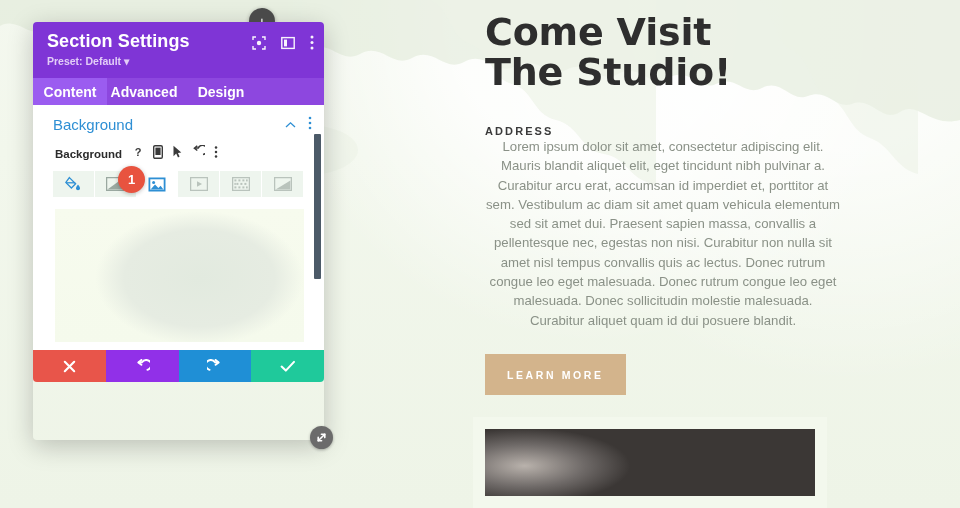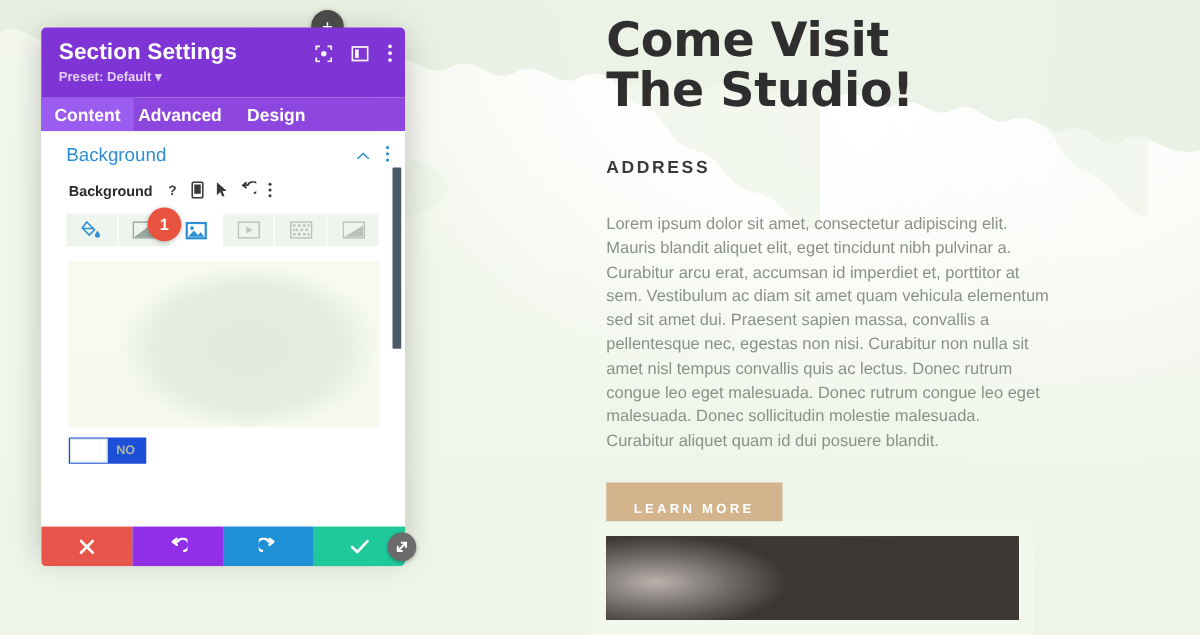--- a/index.html
+++ b/index.html
@@ -36,32 +36,32 @@
   #hero-title {
     font-family: "DejaVu Sans", sans-serif;
     font-size: 38px; line-height: 40px;
     font-weight: 700; color: #2e2e2e;
     letter-spacing: -0.2px;
     margin-top: 12px;
     width: 260px;
   }
   #address-label {
     margin-top: 33px;
-    font-size: 14px; font-weight: 700;
+    font-size: 11px; font-weight: 700;
     letter-spacing: 2.1px; color: #3a3a3a;
   }
   #address-value {
     margin-top: 9px;
     font-size: 13.5px; color: #7a8377;
   }
   #body-copy {
-    margin-top: 28px;
     font-size: 13.2px; line-height: 19.3px;
     color: #8a9187;
     width: 356px;
+    text-align: center;
   }
   #learn-more-button {
     display: inline-block;
     margin-top: 24px;
     background: #d3b48c;
     color: #ffffff;
     font-size: 10.5px;
     font-weight: 700;
     letter-spacing: 2.6px;
     padding: 15px 22px 14px 22px;
@@ -137,21 +137,21 @@
     cursor: pointer;
     padding: 0 16px;
   }
   #tabs .tab.active { background: #9b5cf0; }
   #tabs .tab:nth-child(1) { width: 74px; padding: 0; }
   #tabs .tab:nth-child(2) { width: 74px; padding: 0; }
   #tabs .tab:nth-child(3) { width: 80px; padding: 0; }
 
   #modal-body {
     background: #ffffff;
-    height: 316px;
+    height: 245px;
     position: relative;
     overflow: hidden;
   }
   #section-header {
     display: flex; align-items: center;
     padding: 11px 12px 0 20px;
   }
   #section-title {
     color: #4a90d9; color: #2e8fd4;
     font-size: 15px; font-weight: 400;

